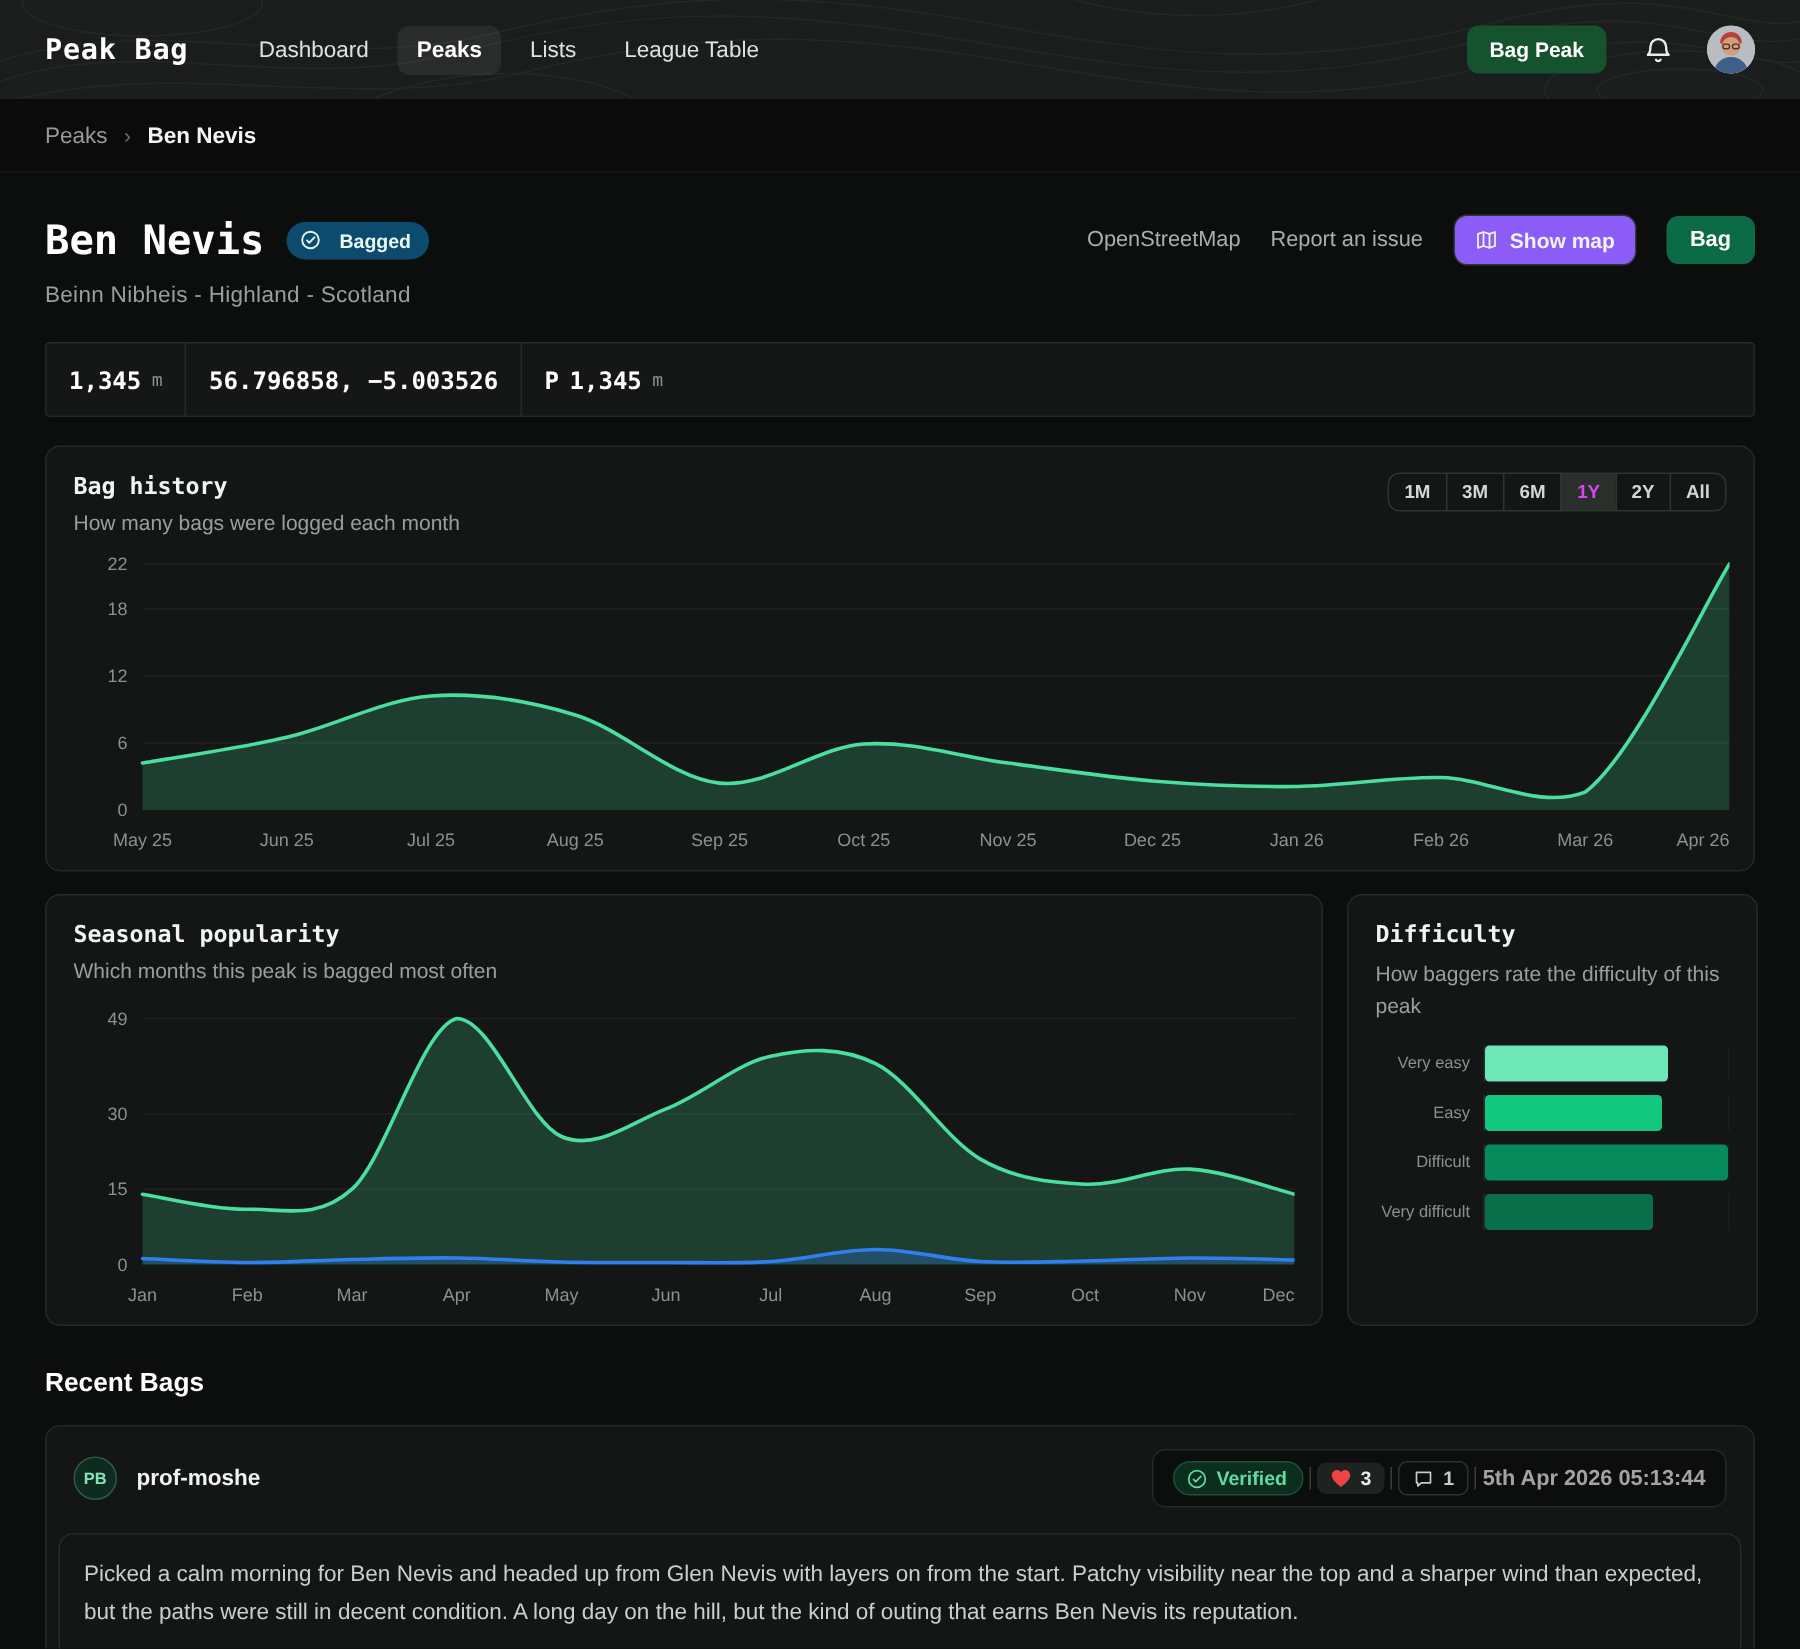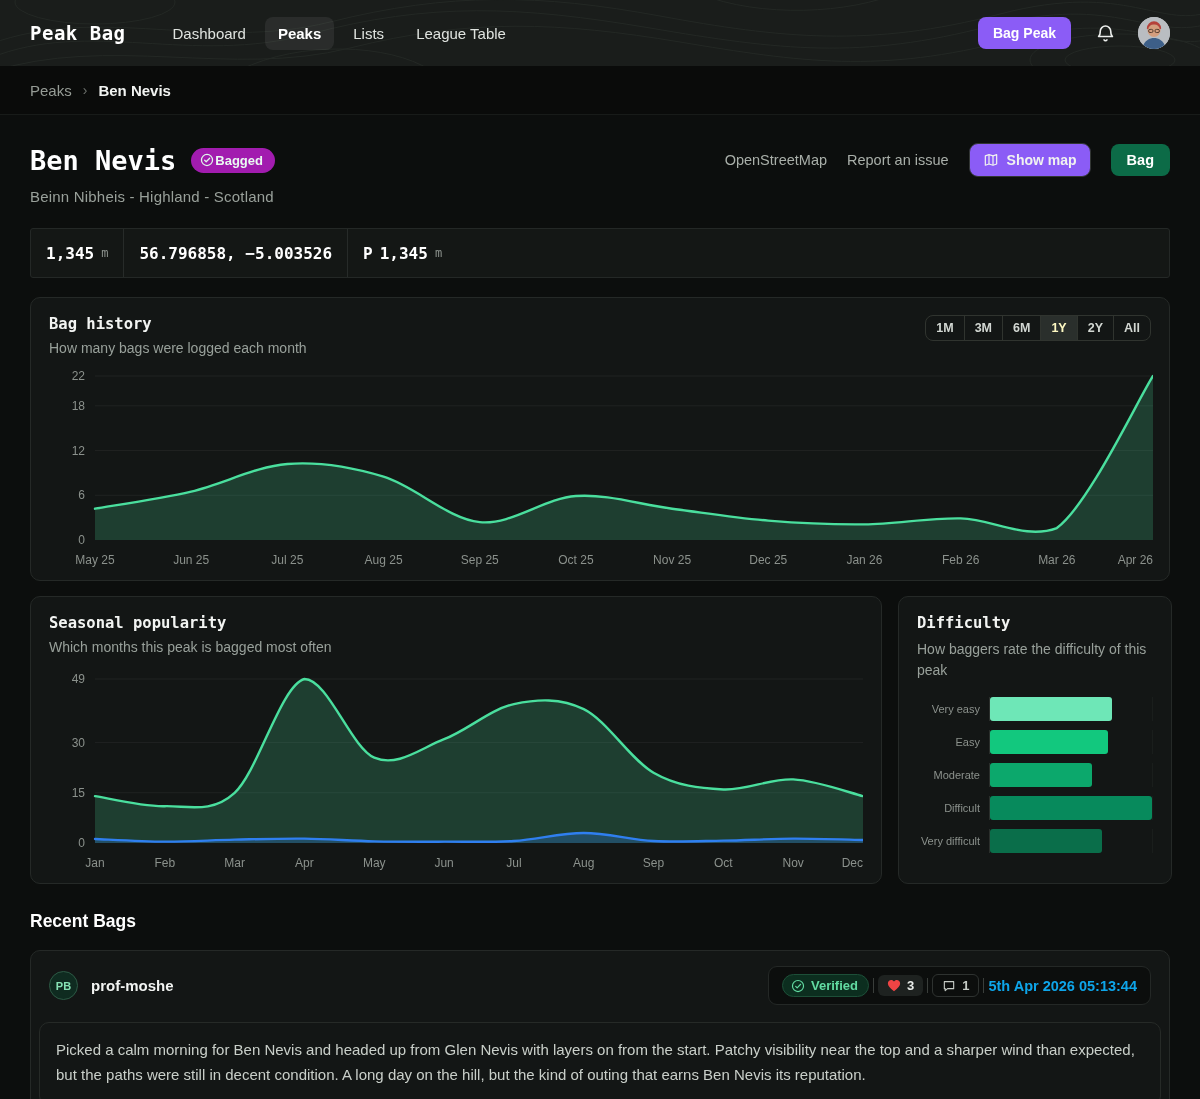--- a/index.html
+++ b/index.html
@@ -9,40 +9,40 @@
   
   .topnav { position:relative; height:66px; background:#1a1d1b; display:flex; align-items:center;
     padding:0 30px; overflow:hidden; }
   .topo { position:absolute; inset:0; pointer-events:none; }
   .brand { position:relative; font-family:"DejaVu Sans Mono", monospace; font-weight:bold;
     font-size:19px; letter-spacing:.5px; color:#fff; }
   .navlinks { position:relative; display:flex; align-items:center; gap:6px; margin-left:34px; }
   .navlink { font-size:15px; color:#dfe3df; padding:8px 13px; border-radius:8px; cursor:pointer; }
   .navlink.active { background:rgba(255,255,255,.07); font-weight:bold; color:#fff; }
   .nav-spacer { flex:1; }
-  .btn-green { background:#8b5cf6; color:#fff; border:none; border-radius:8px; font-size:14px;
+  .btn-green { background:#14532d; color:#fff; border:none; border-radius:8px; font-size:14px;
     font-weight:bold; padding:8px 15px; cursor:pointer; font-family:"Liberation Sans",sans-serif; }
   .bell { position:relative; margin-left:24px; cursor:pointer; display:flex; align-items:center; }
   .avatar { position:relative; width:32px; height:32px; border-radius:50%; overflow:hidden;
     margin-left:22px; background:#b9bdc1; cursor:pointer; flex:none; }
 
   
   .crumbbar { height:49px; background:#0a0b0a; border-bottom:1px solid #181b19;
     display:flex; align-items:center; padding:0 30px; font-size:15px; }
   .crumb-parent { color:#969c96; cursor:pointer; }
   .crumb-sep { color:#6c716c; margin:0 11px; font-size:14px; }
   .crumb-current { color:#f2f4f2; font-weight:bold; }
 
   .container { padding:0 30px; }
 
   
   .hero { margin-top:28px; display:flex; align-items:center; justify-content:space-between; }
   .title-row { display:flex; align-items:center; gap:15px; }
   .page-title { font-family:"DejaVu Sans Mono", monospace; font-weight:bold; font-size:27px; color:#fff; }
-  .badge-bagged { display:inline-flex; align-items:center; gap:1px; background:#a21caf;
+  .badge-bagged { display:inline-flex; align-items:center; gap:12px; background:#0c4a6e;
     border-radius:999px; padding:5px 12px 5px 9px; font-size:13px; font-weight:bold; color:#eafaf2; }
   .hero-right { display:flex; align-items:center; gap:20px; }
   .hero-link { color:#a9afa9; font-size:14.5px; cursor:pointer; }
   .btn-showmap { display:flex; align-items:center; gap:8px; background:#8b5cf6; color:#f0f2f0;
     border:1px solid #33373400 ; border:1px solid #323633; border-radius:9px; padding:8px 13px;
     font-size:14px; font-weight:bold; cursor:pointer; font-family:"Liberation Sans",sans-serif;}
   .btn-bag { background:#0c6b47; color:#fff; border:none; border-radius:8px; padding:8px 16px;
     font-size:14.5px; font-weight:bold; cursor:pointer; font-family:"Liberation Sans",sans-serif;}
   .subtitle { margin-top:11px; color:#99a09a; font-size:15px; letter-spacing:.2px; }
 
@@ -60,21 +60,21 @@
   .card { background:#131615; border:1px solid #252927; border-radius:10px; }
   .card-pad { padding:17px 18px 10px 18px; }
   .card-title { font-family:"DejaVu Sans Mono", monospace; font-weight:bold; font-size:15.5px; color:#f2f4f2; }
   .card-sub { margin-top:7px; color:#98a09a; font-size:14px; }
   .bag-history-card { margin-top:19px; }
   .bh-head { display:flex; justify-content:space-between; align-items:flex-start; }
   .ranges { display:flex; border:1px solid #30342f; border-radius:8px; overflow:hidden; }
   .range-btn { padding:5px 10px; font-size:12.5px; font-weight:bold; color:#d2d7d2;
     border-left:1px solid #30342f; cursor:pointer; background:transparent; }
   .range-btn:first-child { border-left:none; }
-  .range-btn.active { background:#2a2f2c; color:#fef9c3; }
+  .range-btn.active { background:#2a2f2c; color:#d946ef; }
   .chart-svg { display:block; margin-top:8px; }
 
   .row2 { margin-top:15px; display:flex; gap:16px; }
   .seasonal-card { flex:1; }
   .difficulty-card { width:274px; flex:none; }
 
   
   .diff-rows { margin-top:16px; padding-bottom:8px; }
   .diff-row { display:flex; align-items:center; height:24px; margin-bottom:9px; }
   .diff-label { width:72px; text-align:right; font-size:11px; color:#8b918c; padding-right:9px; flex:none; }
@@ -92,21 +92,21 @@
   .bag-username { font-size:15px; font-weight:bold; color:#f2f4f2; }
   .bag-meta { display:flex; align-items:center; gap:4px; background:#0c0e0d; border:1px solid #242826;
     border-radius:9px; padding:7px 13px; }
   .v-badge { display:flex; align-items:center; gap:6px; background:#0c2e1f; border:1px solid #1d4f38;
     border-radius:999px; padding:3px 10px 3px 8px; font-size:13px; font-weight:bold; color:#62dba2; }
   .meta-div { width:1px; height:15px; background:#3a3e3b; }
   .pill { display:flex; align-items:center; gap:6px; border-radius:6px; padding:3px 9px; font-size:13px;
     font-weight:bold; color:#e8ebe8; cursor:pointer; }
   .pill-likes { background:#1e2220; }
   .pill-comments { border:1px solid #2e3230; color:#c6ccc6; }
-  .bag-time { font-size:14.5px; font-weight:bold; color:#0ea5e9; }
+  .bag-time { font-size:14.5px; font-weight:bold; color:#a3a3a3; }
   .review-box { margin-top:15px; border:1px solid #262a27; border-radius:10px; padding:15px 16px 18px 16px;
     font-size:15px; line-height:24.5px; color:#c9cfc9; }
 </style>
 </head>
 <body>
 
 <header class="topnav">
   <svg class="topo" width="1200" height="66" viewBox="0 0 1200 66" fill="none">
     <g stroke="#262b27" stroke-width="1" opacity="0.8">
       <path d="M-10 58 C 90 18, 190 66, 310 34 S 520 6, 650 28 S 860 60, 990 26 S 1150 44, 1215 22"></path>
@@ -274,26 +274,20 @@
           <div class="diff-row">
             <div class="diff-label">Very easy</div>
             <div class="diff-track">
               <div class="diff-bar" style="width: 75%; background: rgb(110, 231, 183);"></div>
             </div>
           </div>
           <div class="diff-row">
             <div class="diff-label">Easy</div>
             <div class="diff-track">
               <div class="diff-bar" style="width: 73%; background: rgb(18, 200, 126);"></div>
-            </div>
-          </div>
-          <div class="diff-row">
-            <div class="diff-label">Moderate</div>
-            <div class="diff-track">
-              <div class="diff-bar" style="width: 63%; background: rgb(12, 168, 108);"></div>
             </div>
           </div>
           <div class="diff-row">
             <div class="diff-label">Difficult</div>
             <div class="diff-track">
               <div class="diff-bar" style="width: 100%; background: rgb(7, 138, 92);"></div>
             </div>
           </div>
           <div class="diff-row">
             <div class="diff-label">Very difficult</div>

